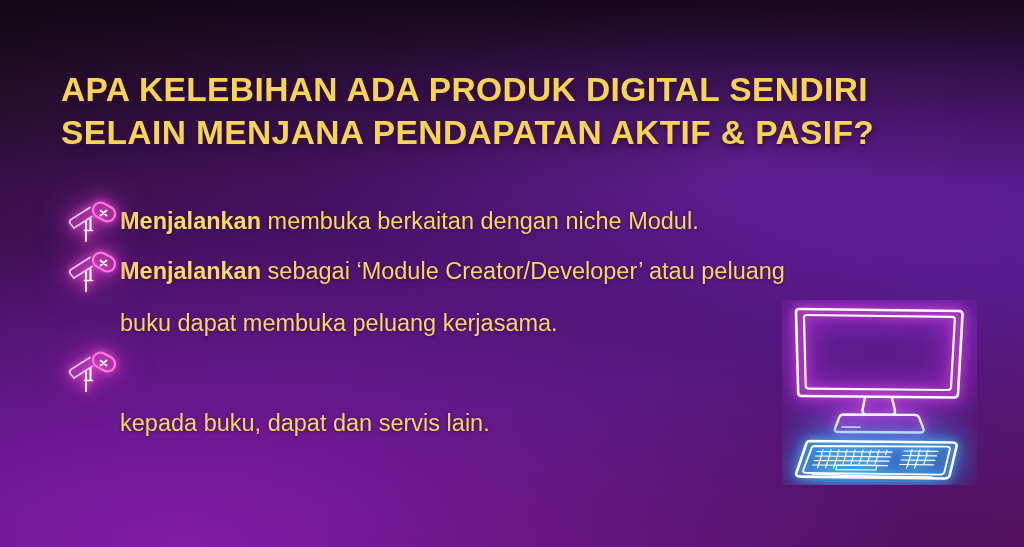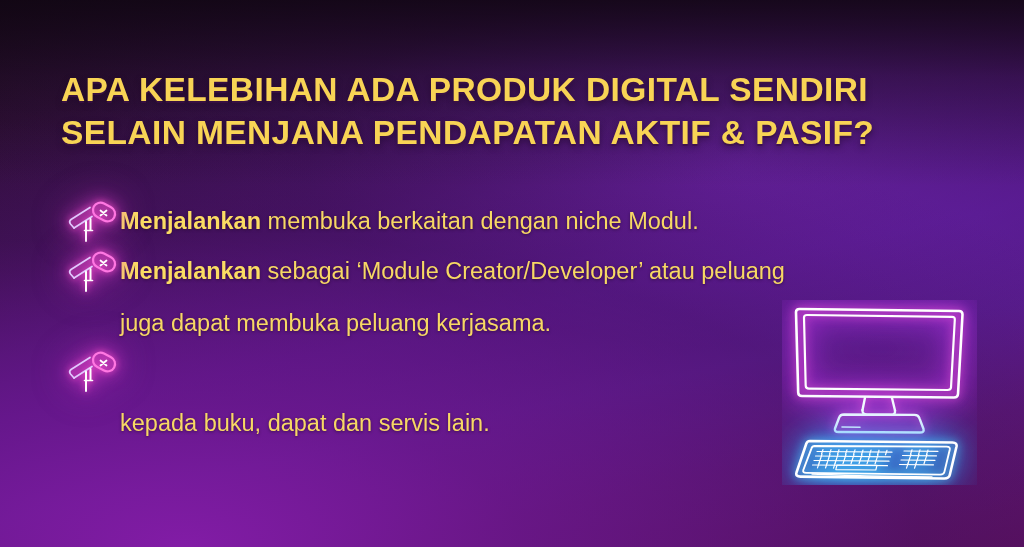--- a/index.html
+++ b/index.html
@@ -146,21 +146,21 @@
           <path d="M20 21.5 L20 41" stroke="#ffffff" stroke-width="2"></path>
           <path d="M24.5 19 L24.5 30" stroke="#ffffff" stroke-width="2"></path>
           <path d="M18.5 30.5 L26.5 30.5" stroke="#ffffff" stroke-width="1.6"></path>
           <path d="M34.5 10.5 L40.5 15.5 M40.5 10.5 L34.5 15.5" stroke="#ffffff" stroke-width="1.8"></path>
         </svg>
       </span>
       <span class="bullet-text">
         <b>Menjalankan</b><span> sebagai ‘Module Creator/Developer’ atau peluang</span>
       </span>
     </div>
-    <div class="bullet-cont">juga dapat membuka peluang kerjasama.</div>
+    <div class="bullet-cont">buku dapat membuka peluang kerjasama.</div>
 
     <div class="bullet-row">
       <span class="bullet-icon glow-mic">
         <svg viewBox="0 0 54 48" xmlns="http://www.w3.org/2000/svg" fill="none" stroke="#ffffff" stroke-width="1.7" stroke-linecap="round" stroke-linejoin="round">
           <rect x="26.5" y="4.5" width="23" height="15" rx="7.5" transform="rotate(28 38 12)" stroke="#ff77e2" stroke-width="2.2"></rect>
           <path d="M8 28 L4.5 24 Q2.5 21.5 5 19.5 L24 7.5" stroke="#e2c9ff"></path>
           <path d="M8 28 L26 16.5" stroke="#e2c9ff"></path>
           <path d="M20 21.5 L20 41" stroke="#ffffff" stroke-width="2"></path>
           <path d="M24.5 19 L24.5 30" stroke="#ffffff" stroke-width="2"></path>
           <path d="M18.5 30.5 L26.5 30.5" stroke="#ffffff" stroke-width="1.6"></path>

